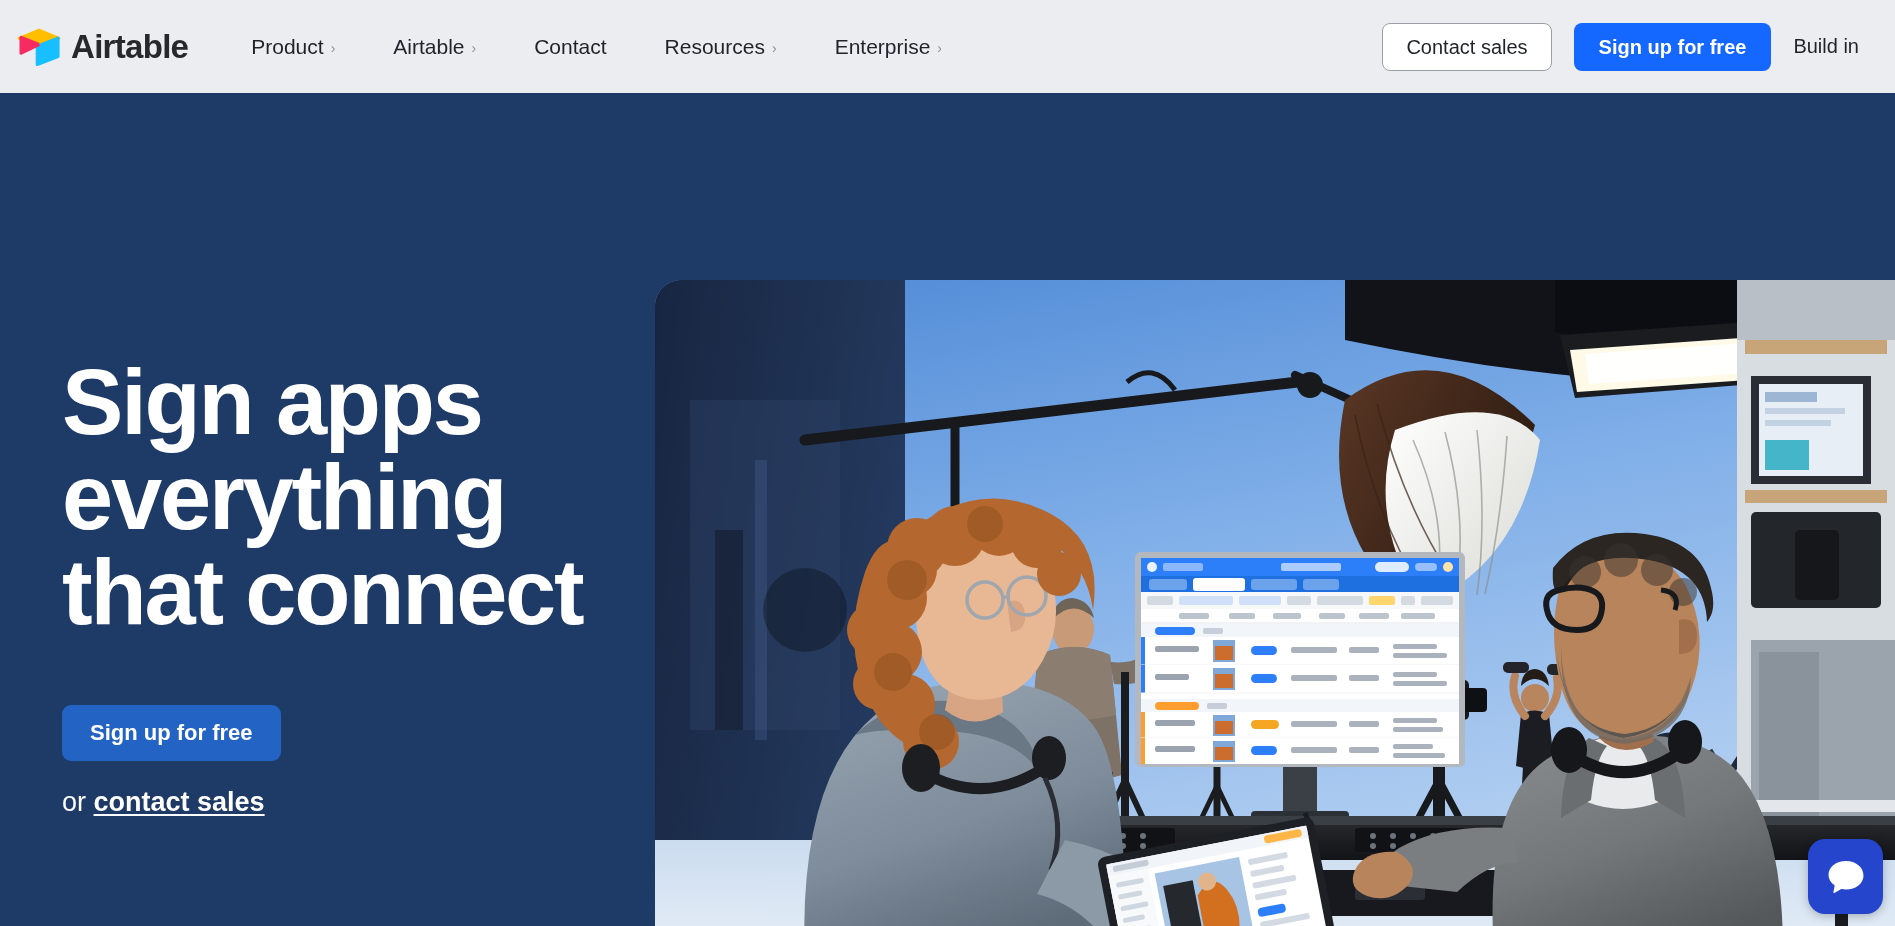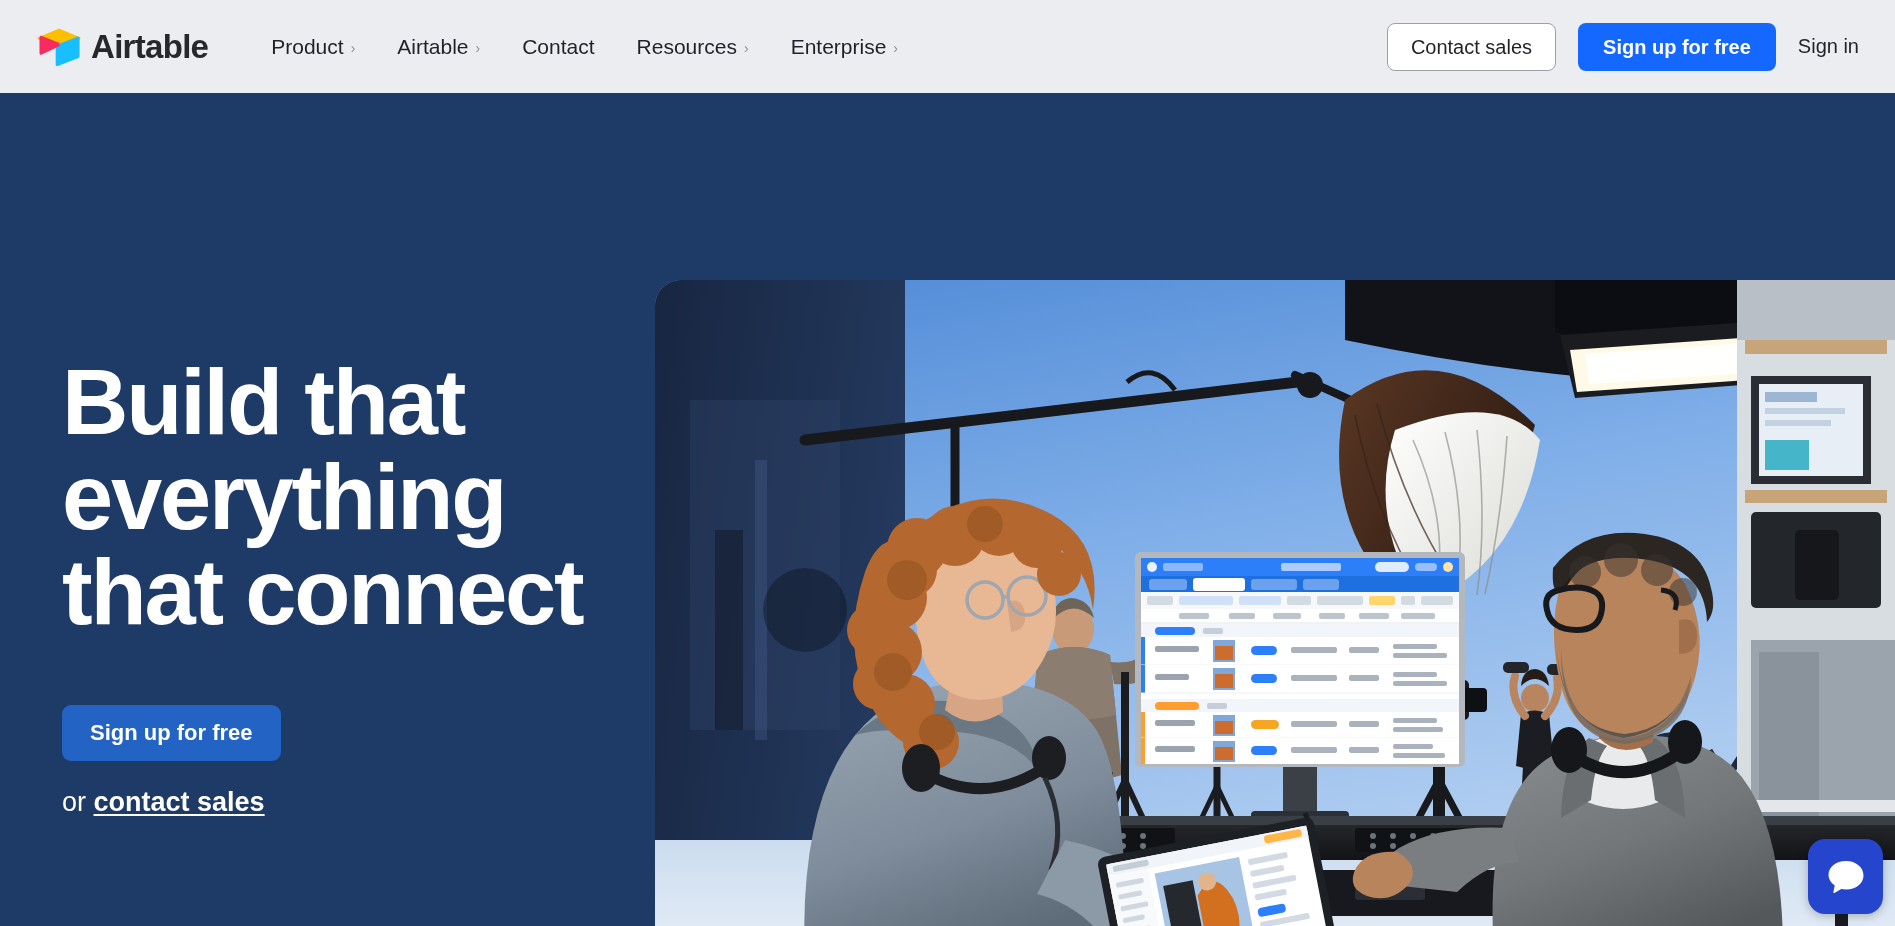--- a/index.html
+++ b/index.html
@@ -32,21 +32,21 @@
     height: 93px;
     background: #ECEDF1;
     display: flex;
     align-items: center;
     z-index: 20;
   }
 
   .header-left {
     display: flex;
     align-items: center;
-    padding-left: 36px;
+    padding-left: 16px;
   }
 
   .logo {
     display: flex;
     align-items: center;
     gap: 9px;
     margin-right: 42px;
     cursor: pointer;
   }
 
@@ -60,21 +60,21 @@
     font-size: 33px;
     font-weight: 700;
     letter-spacing: -0.7px;
     color: #26282C;
     line-height: 1;
   }
 
   .nav {
     display: flex;
     align-items: center;
-    gap: 0px;
+    gap: 16px;
   }
 
   .nav-item {
     display: flex;
     align-items: baseline;
     gap: 7px;
     padding: 8px 21px;
     font-size: 21px;
     font-weight: 400;
     color: #1F2228;
@@ -256,21 +256,21 @@
         <div class="nav-item">
           <span>Enterprise</span>
           <span class="chev">›</span>
         </div>
       </nav>
     </div>
 
     <div class="header-right">
       <button class="btn-contact">Contact sales</button>
       <button class="btn-signup-top">Sign up for free</button>
-      <a class="link-signin">Sign in</a>
+      <a class="link-signin">Build in</a>
     </div>
   </header>
 
   <section class="hero">
 
     <div class="hero-photo">
       <svg class="photo-svg" viewBox="0 0 1240 685" preserveAspectRatio="xMidYMid slice">
         <defs>
           <linearGradient id="backdrop" x1="0" y1="0" x2="0.35" y2="1">
             <stop offset="0%" stop-color="#4F8AD6"></stop>
@@ -712,21 +712,21 @@
           <path d="M856 548 q-70 -4 -112 20 q-22 14 -16 36 l74 8 q32 -30 62 -30 Z" fill="#7A7E81"></path>
           <path d="M742 572 q-32 -2 -42 18 q-8 18 12 26 q24 8 42 -12 q12 -18 -12 -32 Z" fill="#B8845C"></path>
         </g>
 
         <rect x="0" y="668" width="1240" height="17" fill="#0D0F13" opacity="0.35"></rect>
       </svg>
     </div>
 
     <div class="hero-copy">
       <h1 class="hero-title">
-        <span>Build that</span>
+        <span>Sign apps</span>
         <span>everything</span>
         <span>that connect</span>
       </h1>
 
       <button class="btn-signup-hero">Sign up for free</button>
 
       <div class="hero-sub">
         <span>or</span>
         <span class="lnk">contact sales</span>
       </div>

